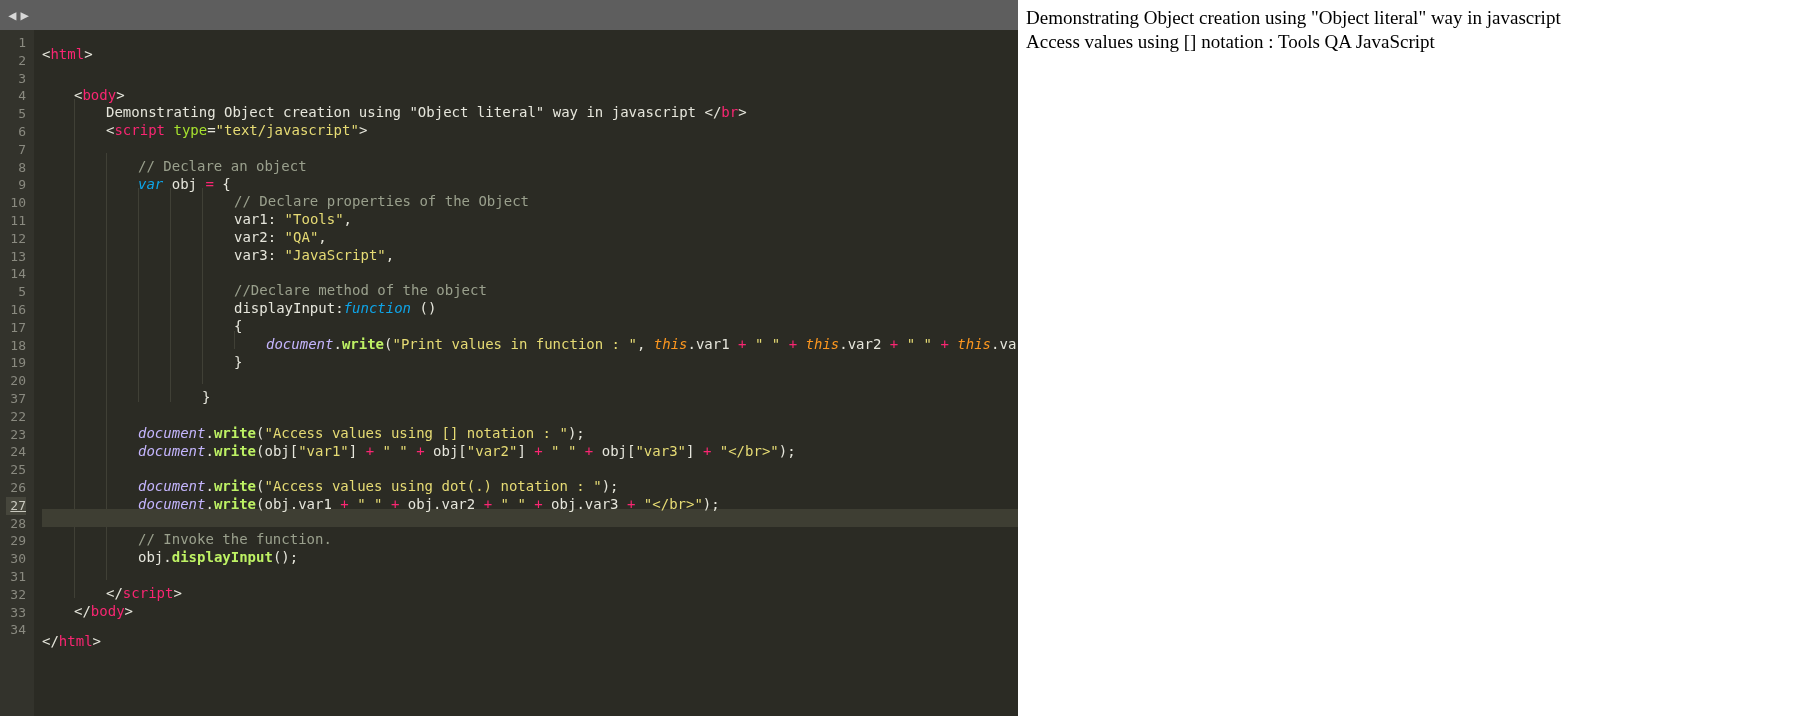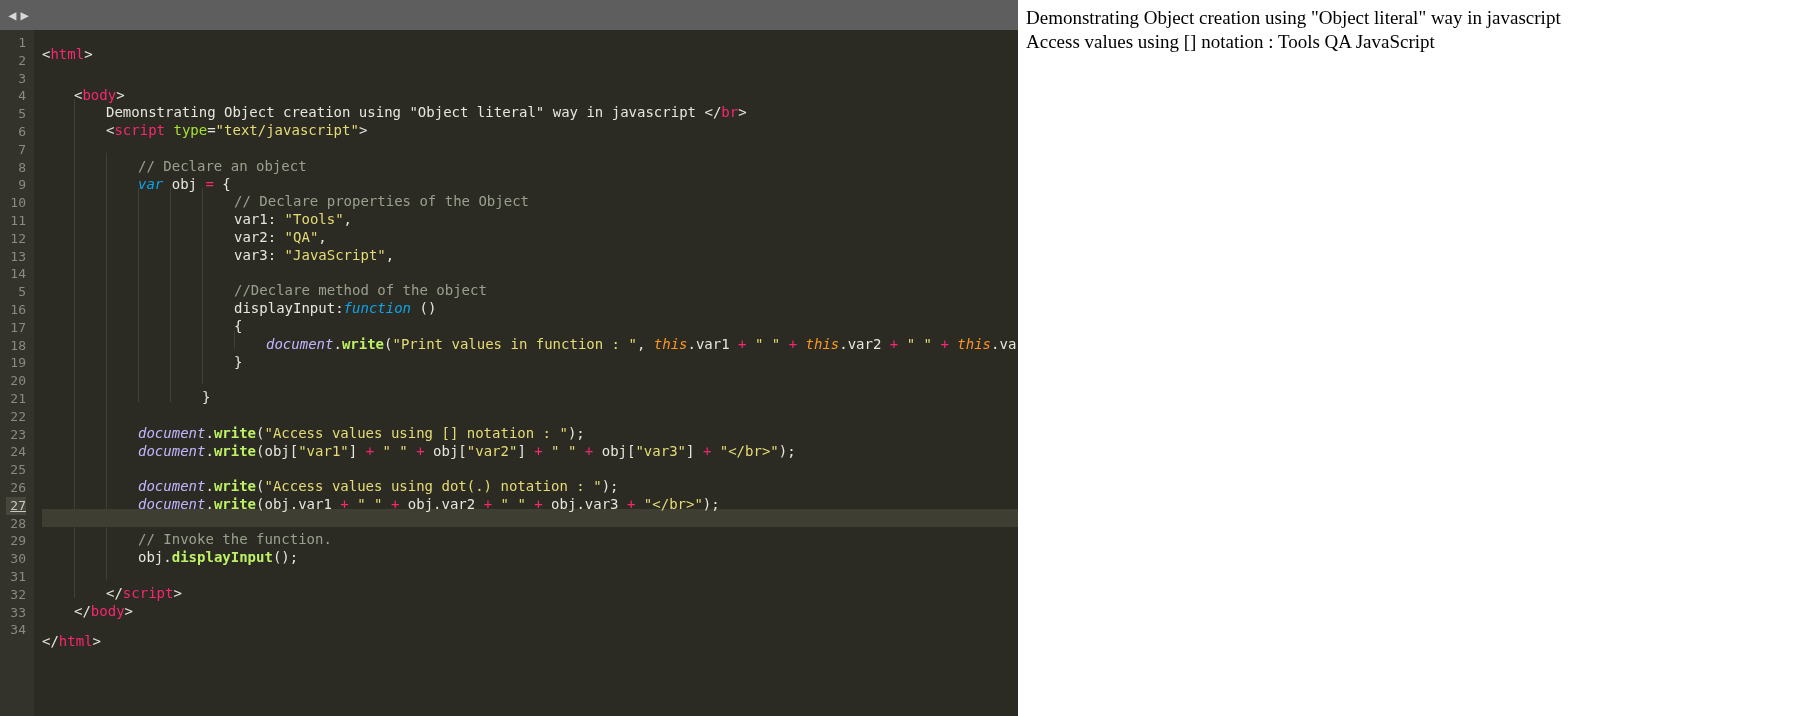--- a/index.html
+++ b/index.html
@@ -149,21 +149,21 @@
         <div>11</div>
         <div>12</div>
         <div>13</div>
         <div>14</div>
         <div>5</div>
         <div>16</div>
         <div>17</div>
         <div>18</div>
         <div>19</div>
         <div>20</div>
-        <div>21</div>
+        <div>37</div>
         <div>22</div>
         <div>23</div>
         <div>24</div>
         <div>25</div>
         <div>26</div>
         <div class="hl">27</div>
         <div>28</div>
         <div>29</div>
         <div>30</div>
         <div>31</div>

